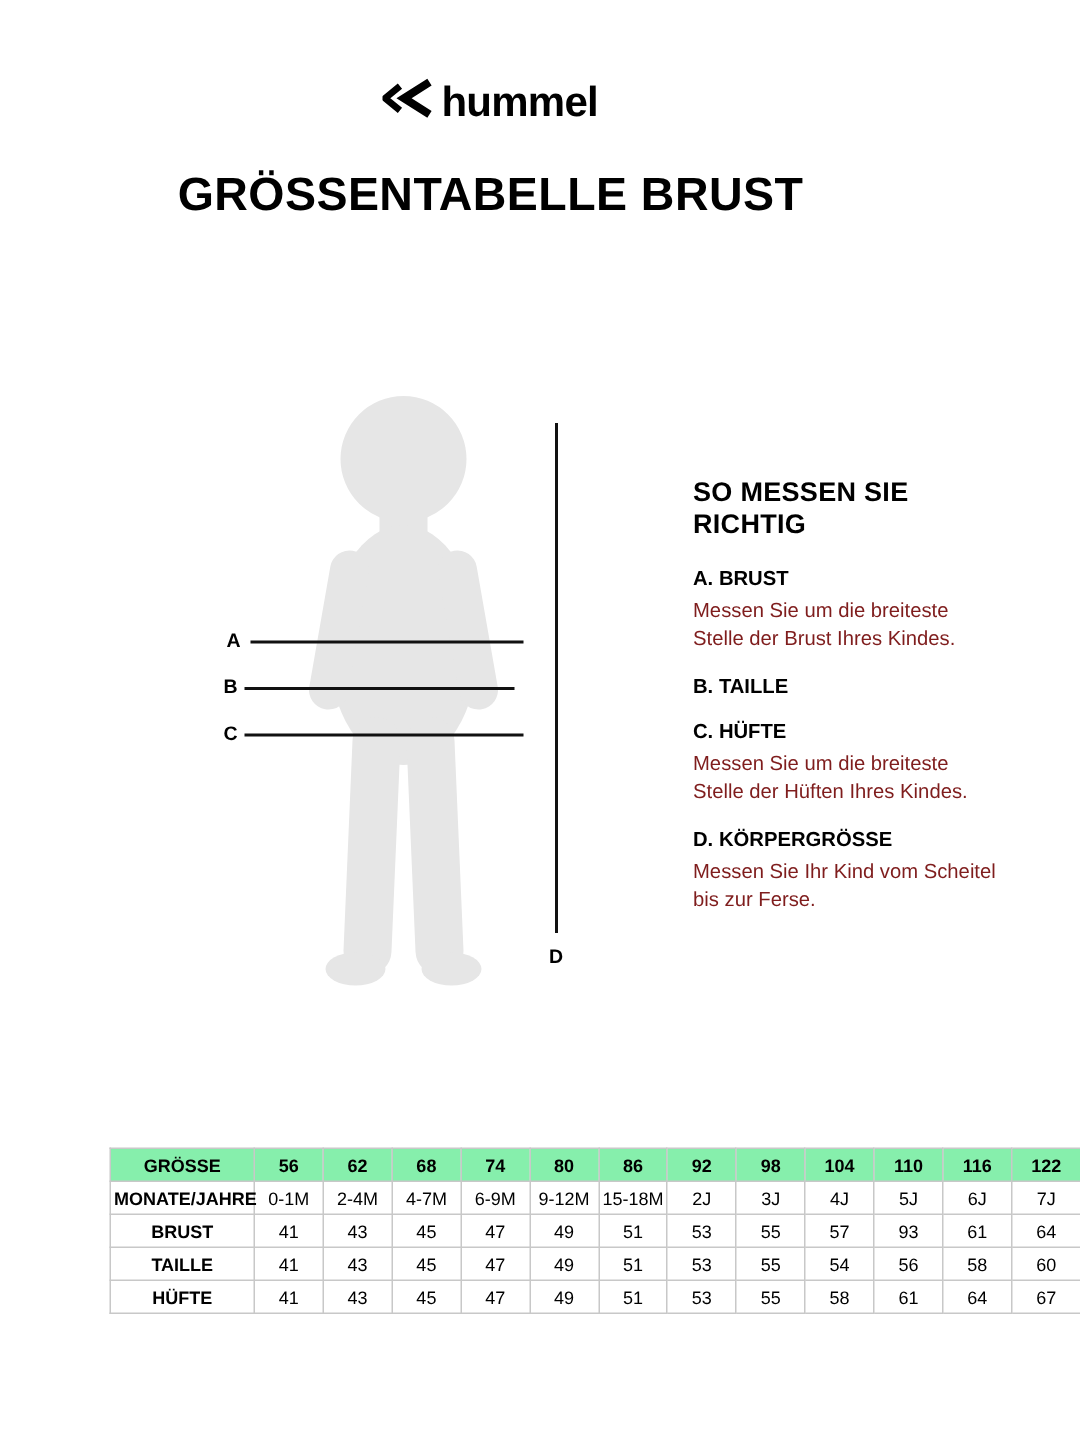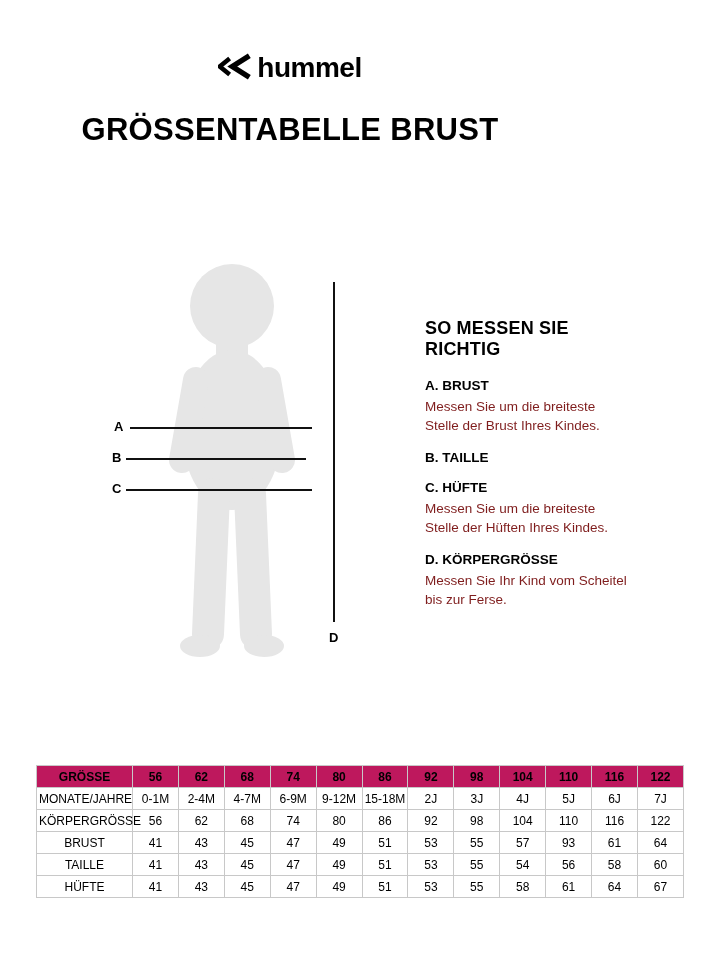--- a/index.html
+++ b/index.html
@@ -4,21 +4,21 @@
 <style>
   * { margin:0; padding:0; box-sizing:border-box; }
   html,body { width:720px; height:960px; }
   body {
     background:#ffffff;
     font-family:"Liberation Sans", sans-serif;
     color:#000;
     position:relative;
     overflow:hidden;
   }
-  .page { position:relative; width:580px; height:960px; }
+  .page { position:relative; width:580px; height:960px;margin-left:37px; }
 
   
   .logo {
     position:absolute; top:52px; left:0; width:100%;
     display:flex; justify-content:center; align-items:center; gap:5px;
   }
   .logo-text { font-size:28px; font-weight:800; letter-spacing:-0.5px; }
 
   
   .title {
@@ -49,23 +49,23 @@
 
   
   .size-table {
     position:absolute; left:36px; top:765px; width:648px;
     border-collapse:collapse; font-size:12px; table-layout:fixed;
   }
   .size-table td {
     border:1px solid #c8c8c8; height:22px;
     text-align:center; padding:1px 2px; vertical-align:middle;
   }
-  .size-table .label-cell { font-weight:normal; }
+  .size-table .label-cell { font-weight:bold; }
   .size-table col.label-col { width:96px; }
-  .size-table tr.head-row td { background:#be185d; font-weight:bold; }
+  .size-table tr.head-row td { background:#86efac; font-weight:bold; }
 </style>
 </head>
 <body>
 
 <div class="page">
 
   <div class="logo">
     <span>
       <svg viewBox="0 0 38 30" width="34" height="27" aria-hidden="true">
         <path d="M35 3 L16 15 L35 27" fill="none" stroke="#000" stroke-width="6"></path>
@@ -165,35 +165,20 @@
           <td>9-12M</td>
           <td>15-18M</td>
           <td>2J</td>
           <td>3J</td>
           <td>4J</td>
           <td>5J</td>
           <td>6J</td>
           <td>7J</td>
         </tr>
         <tr>
-          <td class="label-cell">KÖRPERGRÖSSE</td>
-          <td>56</td>
-          <td>62</td>
-          <td>68</td>
-          <td>74</td>
-          <td>80</td>
-          <td>86</td>
-          <td>92</td>
-          <td>98</td>
-          <td>104</td>
-          <td>110</td>
-          <td>116</td>
-          <td>122</td>
-        </tr>
-        <tr>
           <td class="label-cell">BRUST</td>
           <td>41</td>
           <td>43</td>
           <td>45</td>
           <td>47</td>
           <td>49</td>
           <td>51</td>
           <td>53</td>
           <td>55</td>
           <td>57</td>

